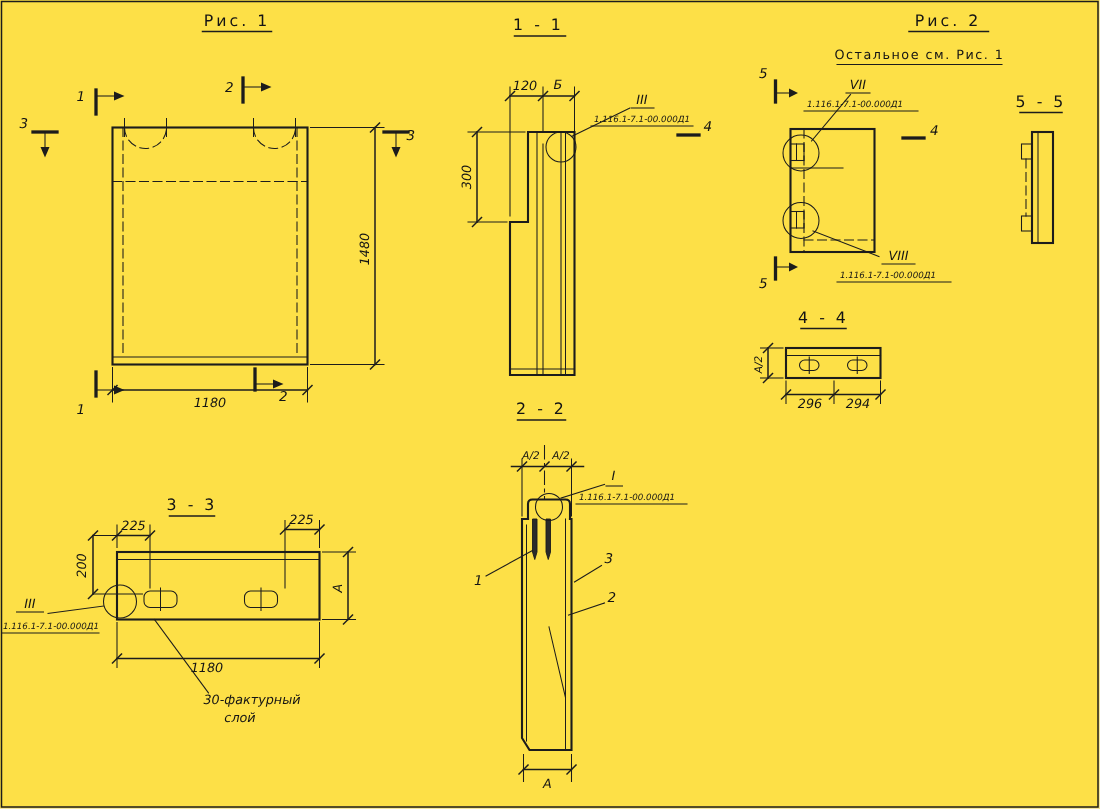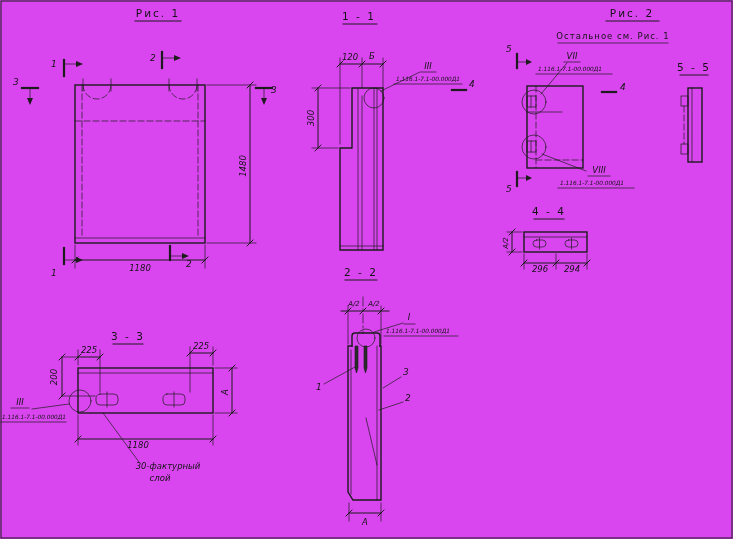--- a/index.html
+++ b/index.html
@@ -1,16 +1,16 @@
 <!DOCTYPE html>
 <html><head>
 <meta charset="utf-8">
 <style>
   html,body{margin:0;padding:0;background:#e9e9e9;}
-  .sheet{position:relative;width:733px;height:539px;background:#d946ef;overflow:hidden;}
+  .sheet{position:relative;width:733px;height:539px;background:#fde047;overflow:hidden;}
   svg{display:block;}
   .ln{stroke:#1c1c1c;fill:none;stroke-width:1;stroke-linecap:square;}
   .w14{stroke-width:1.4;}
   .thin{stroke-width:0.7;}
   .thick{stroke-width:2.2;}
   .dash{stroke-dasharray:6 3;}
   .dashdot{stroke-dasharray:9 3 2 3;}
   .dark{fill:#2a2a2a;stroke:#1c1c1c;stroke-width:0.6;}
   .ah{fill:#1c1c1c;stroke:none;}
   text{font-family:"DejaVu Sans",sans-serif;fill:#141414;}

